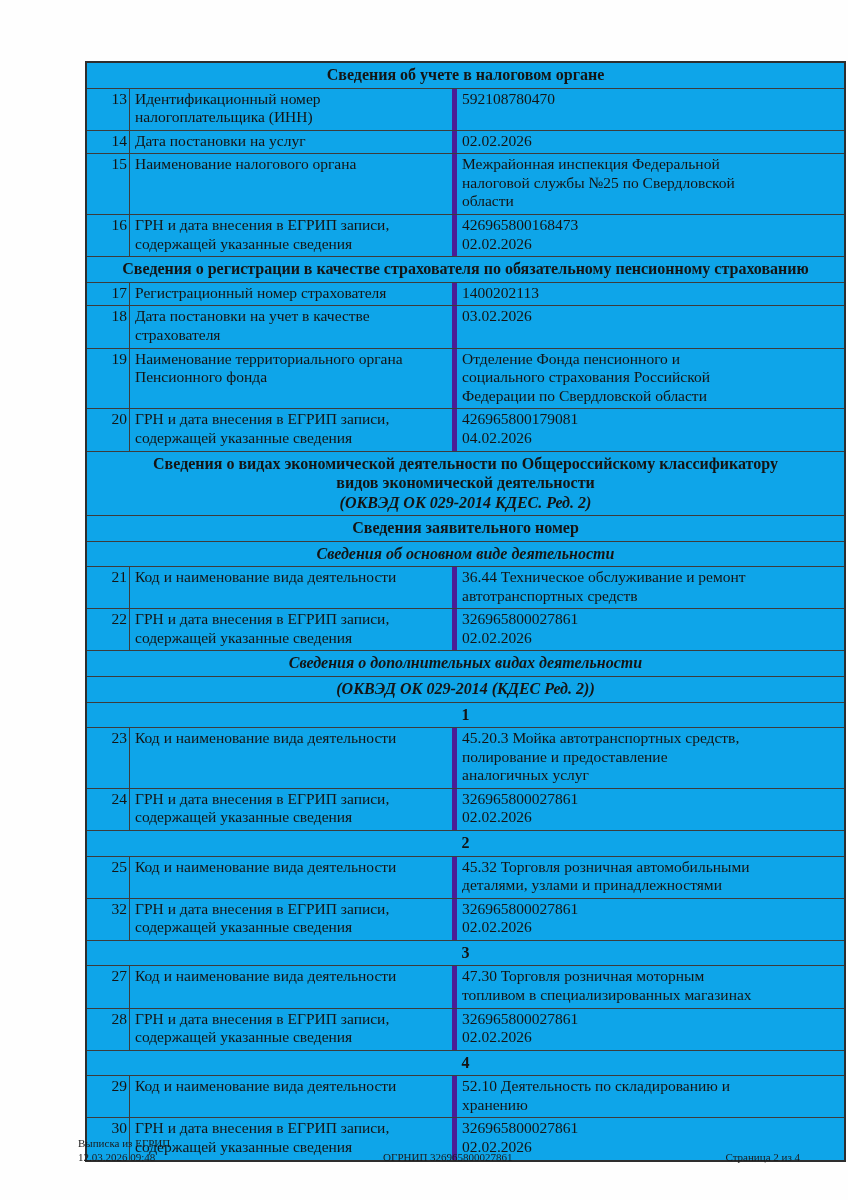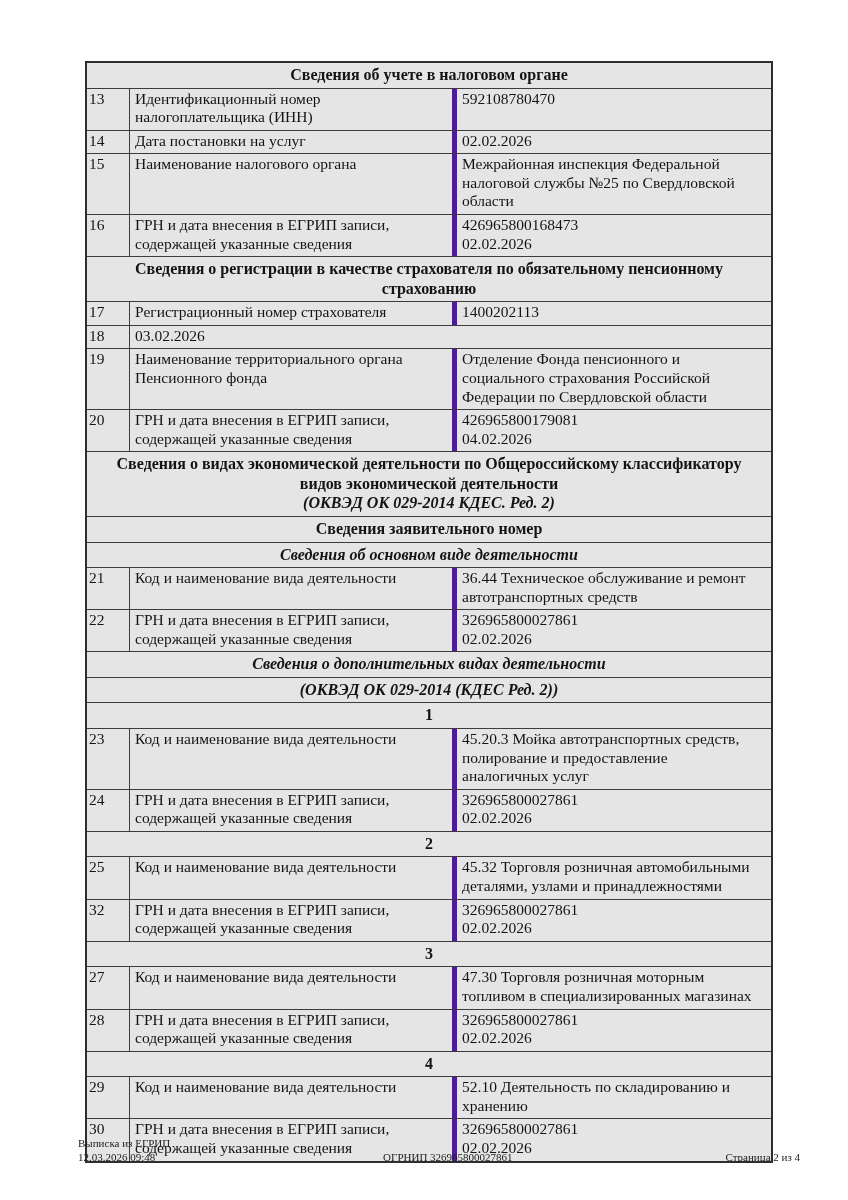--- a/index.html
+++ b/index.html
@@ -3,38 +3,38 @@
 <meta charset="utf-8">
 <style>
   html,body{margin:0;padding:0;}
   body{
     width:848px;height:1200px;position:relative;overflow:hidden;
     background:#fefefe;color:#141414;
     font-family:"Liberation Serif","DejaVu Serif",serif;
     -webkit-font-smoothing:antialiased;
   }
   .doc-table{
-    position:absolute;left:85px;top:61px;width:688px;
+    position:absolute;left:85px;top:61px;width:761px;
     border:2px solid #2e2e2e;box-sizing:border-box;
-    background:#e5e5e5;
+    background:#0ea5e9;
   }
   .tr{border-bottom:1px solid #3c3c3c;}
   .tr:last-child{border-bottom:none;}
   .header-row{
     text-align:center;padding:2px 6px 3px 6px;
     font-size:16px;line-height:1.22;
   }
   .data-row{
     display:grid;grid-template-columns:43px 327px 1fr;
   }
   .cell{
     padding:1px 5px 3px 5px;font-size:15.5px;line-height:1.2;
     box-sizing:border-box;
   }
-  .cell.num{text-align:left;border-right:1px solid #3c3c3c;padding-left:2px;padding-right:2px;}
+  .cell.num{text-align:right;border-right:1px solid #3c3c3c;padding-left:2px;padding-right:2px;}
   .cell.label{border-right:5px solid #4c1d95;white-space:pre-line;}
   .cell.value{white-space:pre-line;}
   .st-b{font-weight:bold;}
   .st-bi{font-weight:bold;font-style:italic;}
   .hline{display:block;}
   .footer{
     position:absolute;left:78px;top:1136px;width:722px;
     font-size:11px;line-height:1.3;color:#1c1c1c;
     display:flex;justify-content:space-between;align-items:flex-start;
   }
@@ -77,20 +77,22 @@
     <div class="tr header-row">
       <div class="hline st-b">Сведения о регистрации в качестве страхователя по обязательному пенсионному страхованию</div>
     </div>
     <div class="tr data-row">
       <div class="cell num">17</div>
       <div class="cell label">Регистрационный номер страхователя</div>
       <div class="cell value">1400202113</div>
     </div>
     <div class="tr data-row">
       <div class="cell num">18</div>
+      <div class="cell label">Дата постановки на учет в качестве
+страхователя</div>
       <div class="cell value">03.02.2026</div>
     </div>
     <div class="tr data-row">
       <div class="cell num">19</div>
       <div class="cell label">Наименование территориального органа
 Пенсионного фонда</div>
       <div class="cell value">Отделение Фонда пенсионного и
 социального страхования Российской
 Федерации по Свердловской области</div>
     </div>

